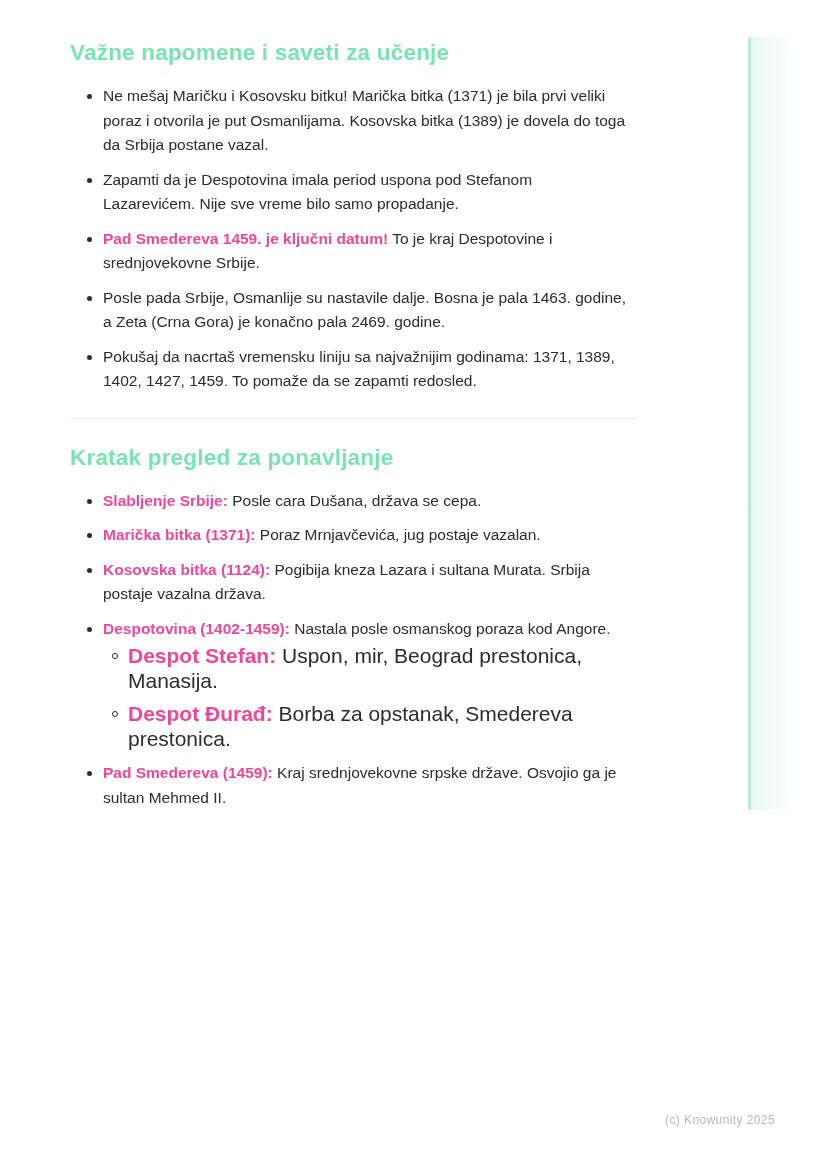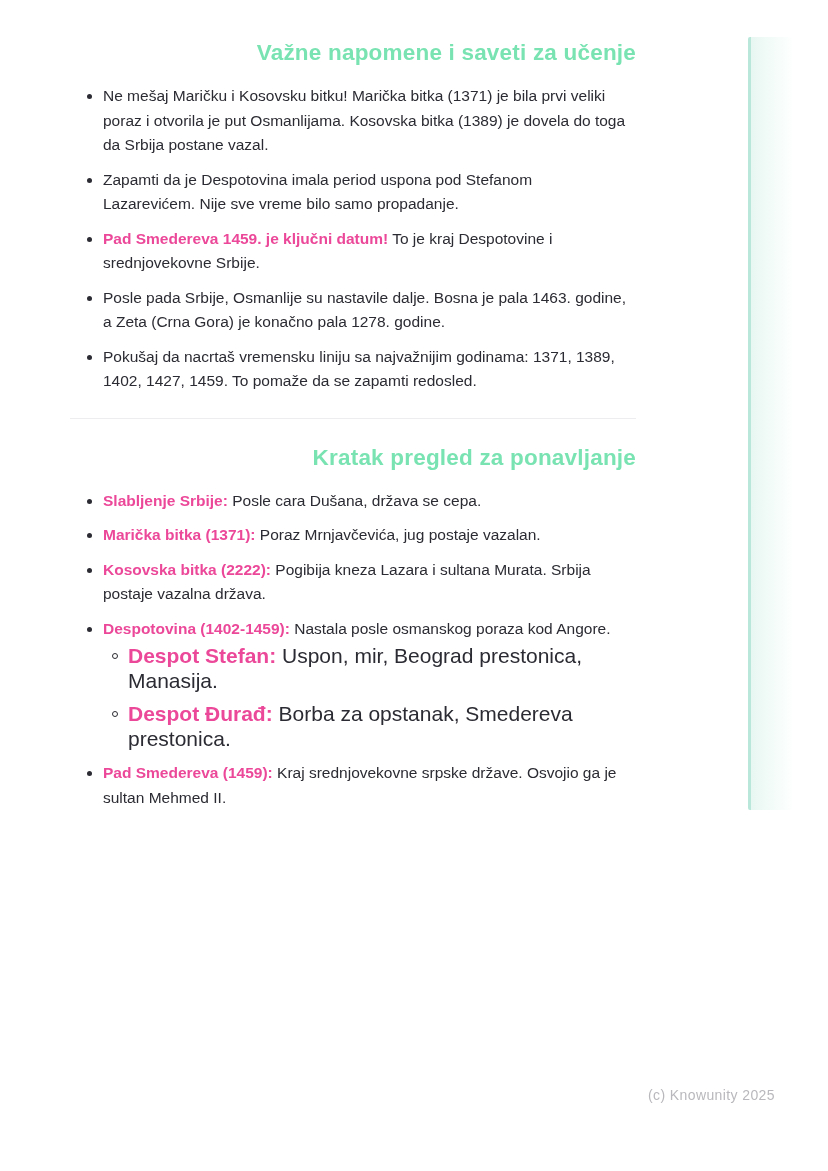--- a/index.html
+++ b/index.html
@@ -24,21 +24,20 @@
     left:70px; top:40px;
     width:566px;
   }
   .section-title {
     margin:0 0 18px 0;
     font-size:22.5px;
     line-height:26px;
     font-weight:700;
     color:#79e3b2;
     letter-spacing:0.2px;
-    text-align:right;
   }
   .section-title.second { margin-top:0; }
   ul.note-list { list-style:none; margin:8px; padding:0; }
   li.note {
     position:relative;
     padding-left:25px;
     margin:0 0 10px 0;
     font-size:15.5px;
     line-height:24.5px;
     color:#2b2b33;
@@ -66,22 +65,22 @@
   ul.sub-list { list-style:none; margin:3px 0 0 0; padding:0; }
   li.sub-note {
     position:relative;
     padding-left:25px;
     margin:0 0 9px 0;
     font-size:21px;
     line-height:24.5px;
   }
   .footer {
     position:absolute;
-    right:53px; bottom:68px;
-    font-size:14px;
+    right:53px; bottom:44px;
+    font-size:12px;
     letter-spacing:0.4px;
     color:#b9b9bd;
     margin-left:37px;
   }
 </style>
 </head>
 <body>
 
 <div class="page">
 
@@ -99,21 +98,21 @@
       <li class="note">
         <span class="bullet"></span>
         <span class="bold-label"></span><span>Zapamti da je Despotovina imala period uspona pod Stefanom Lazarevićem. Nije sve vreme bilo samo propadanje.</span>
       </li>
       <li class="note">
         <span class="bullet"></span>
         <span class="bold-label">Pad Smedereva 1459. je ključni datum!</span><span> To je kraj Despotovine i srednjovekovne Srbije.</span>
       </li>
       <li class="note">
         <span class="bullet"></span>
-        <span class="bold-label"></span><span>Posle pada Srbije, Osmanlije su nastavile dalje. Bosna je pala 1463. godine, a Zeta (Crna Gora) je konačno pala 1278. godine.</span>
+        <span class="bold-label"></span><span>Posle pada Srbije, Osmanlije su nastavile dalje. Bosna je pala 1463. godine, a Zeta (Crna Gora) je konačno pala 2469. godine.</span>
       </li>
       <li class="note">
         <span class="bullet"></span>
         <span class="bold-label"></span><span>Pokušaj da nacrtaš vremensku liniju sa najvažnijim godinama: 1371, 1389, 1402, 1427, 1459. To pomaže da se zapamti redosled.</span>
       </li>
     </ul>
 
     <hr class="divider">
 
     <h2 class="section-title second">Kratak pregled za ponavljanje</h2>
@@ -122,21 +121,21 @@
       <li class="note">
         <span class="bullet"></span>
         <span class="bold-label">Slabljenje Srbije:</span><span> Posle cara Dušana, država se cepa.</span>
       </li>
       <li class="note">
         <span class="bullet"></span>
         <span class="bold-label">Marička bitka (1371):</span><span> Poraz Mrnjavčevića, jug postaje vazalan.</span>
       </li>
       <li class="note">
         <span class="bullet"></span>
-        <span class="bold-label">Kosovska bitka (2222):</span><span> Pogibija kneza Lazara i sultana Murata. Srbija postaje vazalna država.</span>
+        <span class="bold-label">Kosovska bitka (1124):</span><span> Pogibija kneza Lazara i sultana Murata. Srbija postaje vazalna država.</span>
       </li>
       <li class="note">
         <span class="bullet"></span>
         <span class="bold-label">Despotovina (1402-1459):</span><span> Nastala posle osmanskog poraza kod Angore.</span>
         <ul class="sub-list">
           <li class="sub-note">
             <span class="bullet ring"></span>
             <span class="bold-label">Despot Stefan:</span><span> Uspon, mir, Beograd prestonica, Manasija.</span>
           </li>
           <li class="sub-note">

